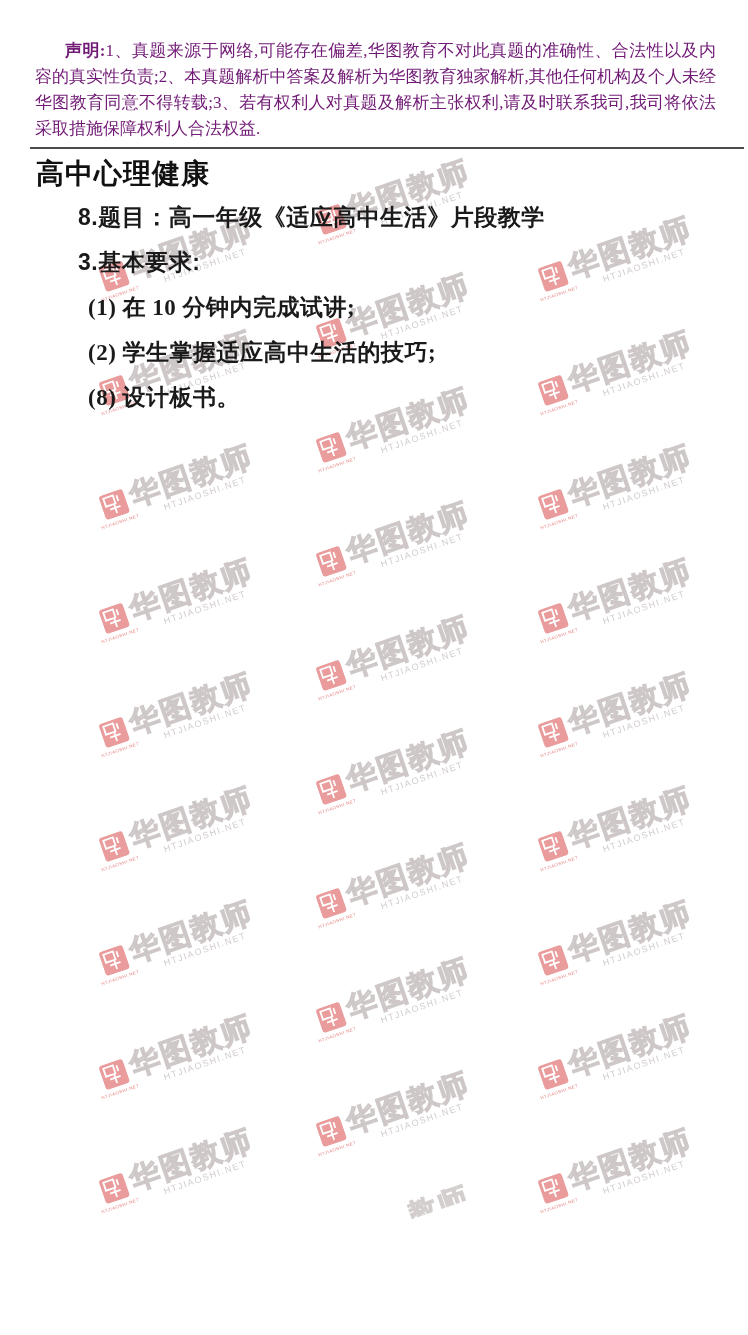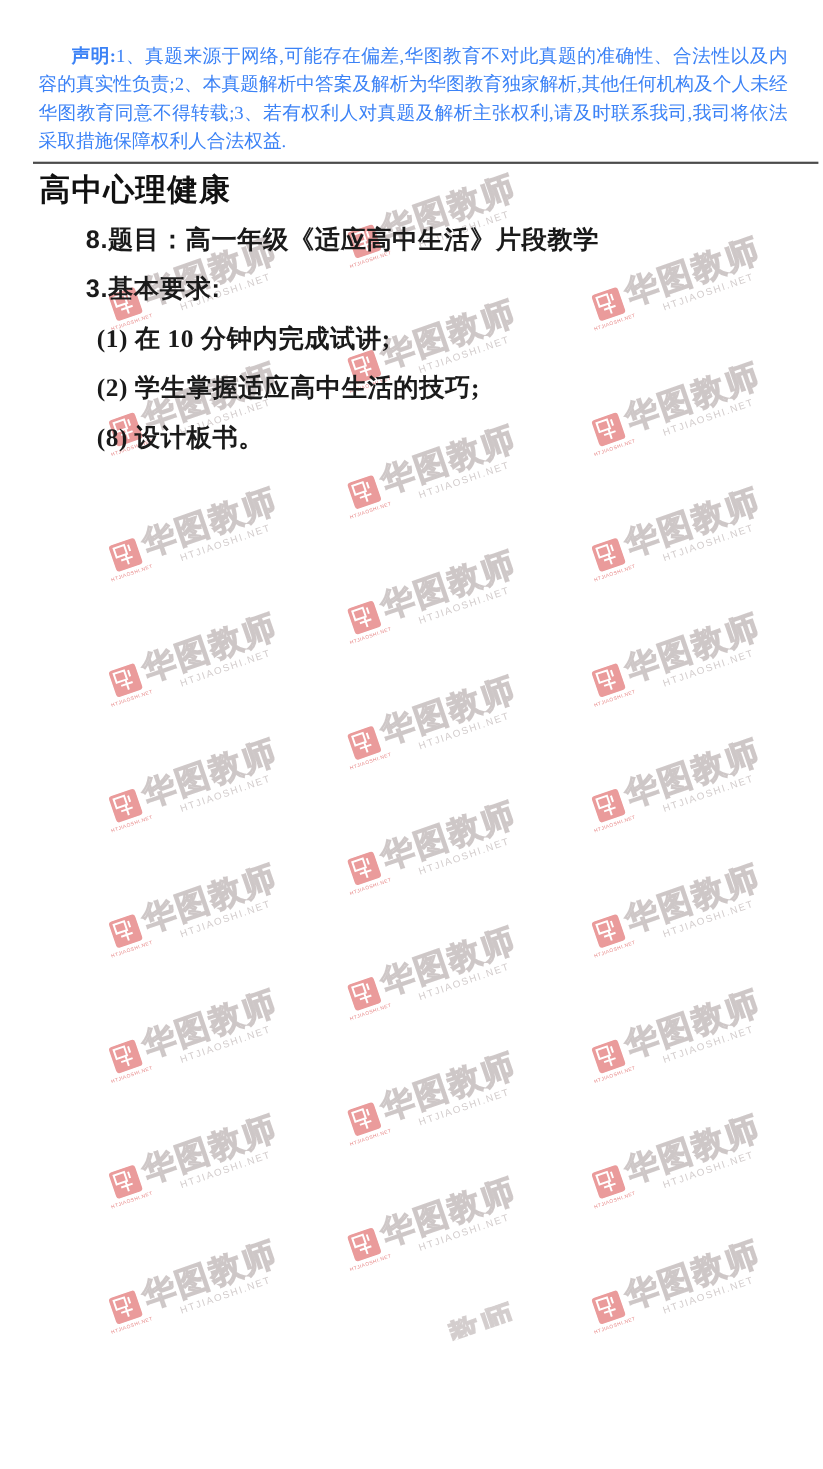--- a/index.html
+++ b/index.html
@@ -41,21 +41,21 @@
   .wm.partial { opacity:.7; }
   .wm.partial .wm-logobox { visibility:hidden; }
   .wm.partial .wm-textcol { clip-path:inset(0 0 55% 52%); }
 
   
   .disclaimer {
     position:absolute; z-index:2;
     left:35px; top:38px; width:681px;
     font-family:"Liberation Serif","DejaVu Serif",serif;
     font-size:17px; line-height:26px;
-    color:#3b82f6;
+    color:#701a75;
     text-align:justify;
     text-indent:30px;
   }
   .disc-label { font-weight:bold; }
   .divider {
     position:absolute; z-index:2;
     left:30px; top:147px; width:714px; height:0;
     border-top:2px solid #4b4b4b;
   }
   .content { position:absolute; z-index:2; left:36px; top:153px; width:678px; }

